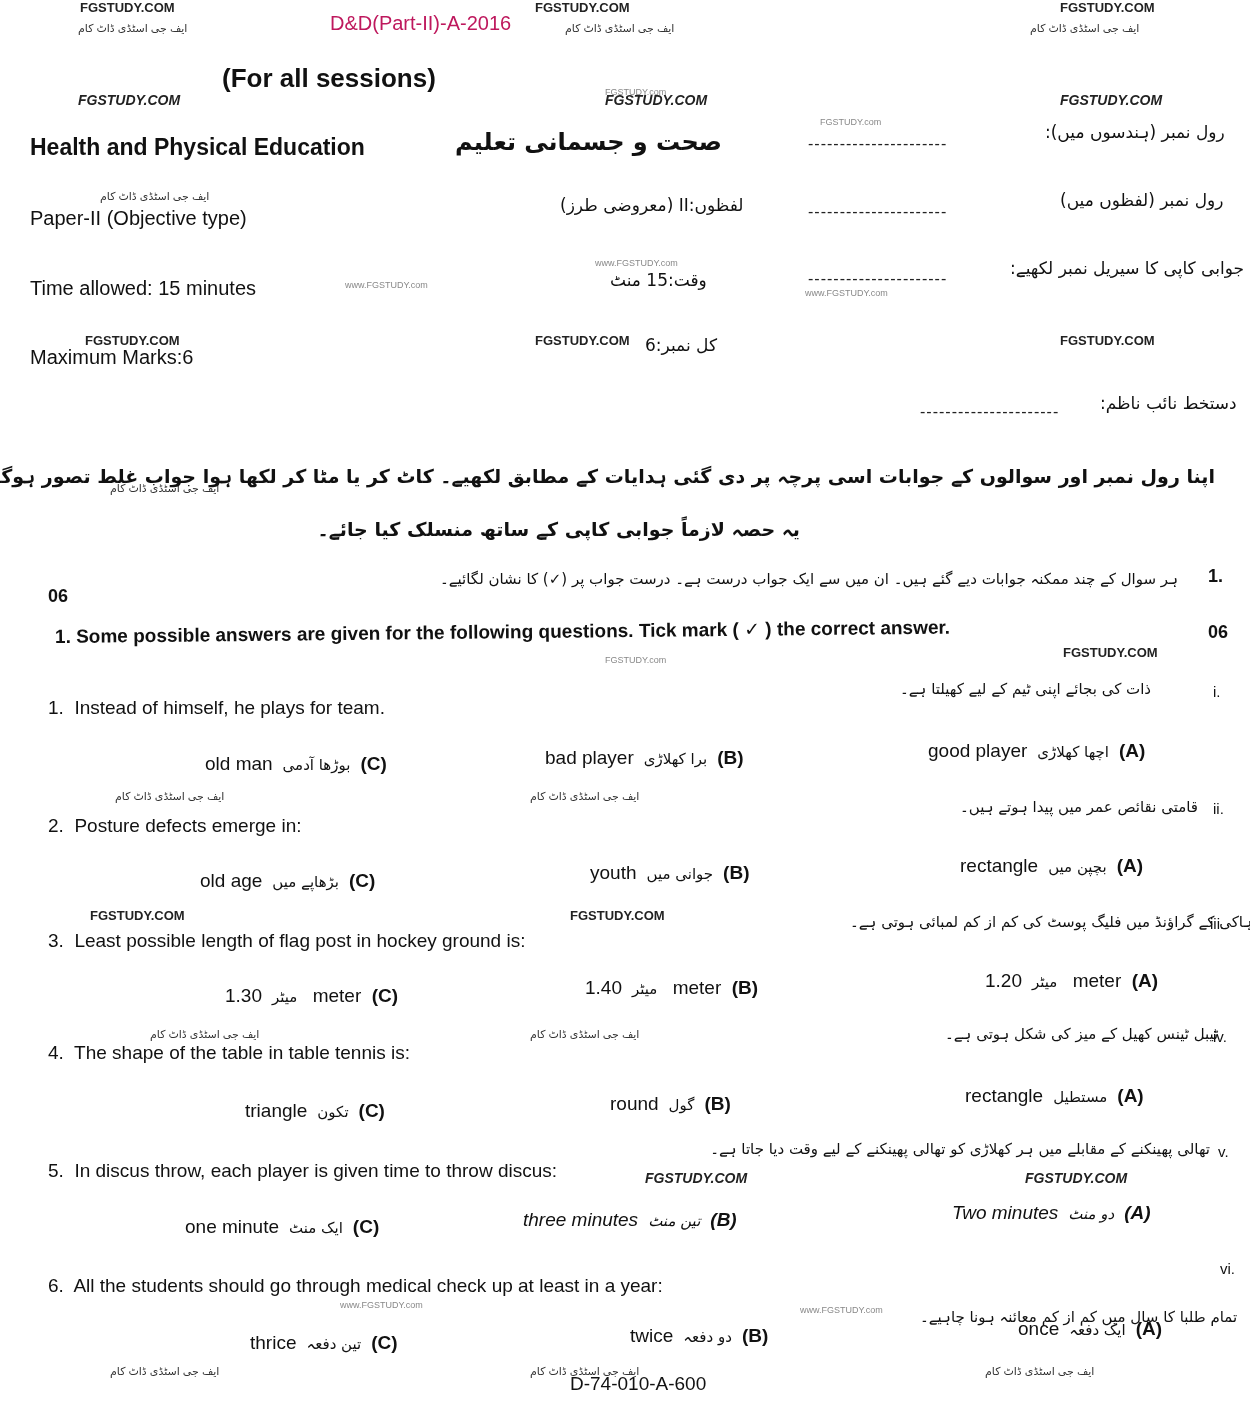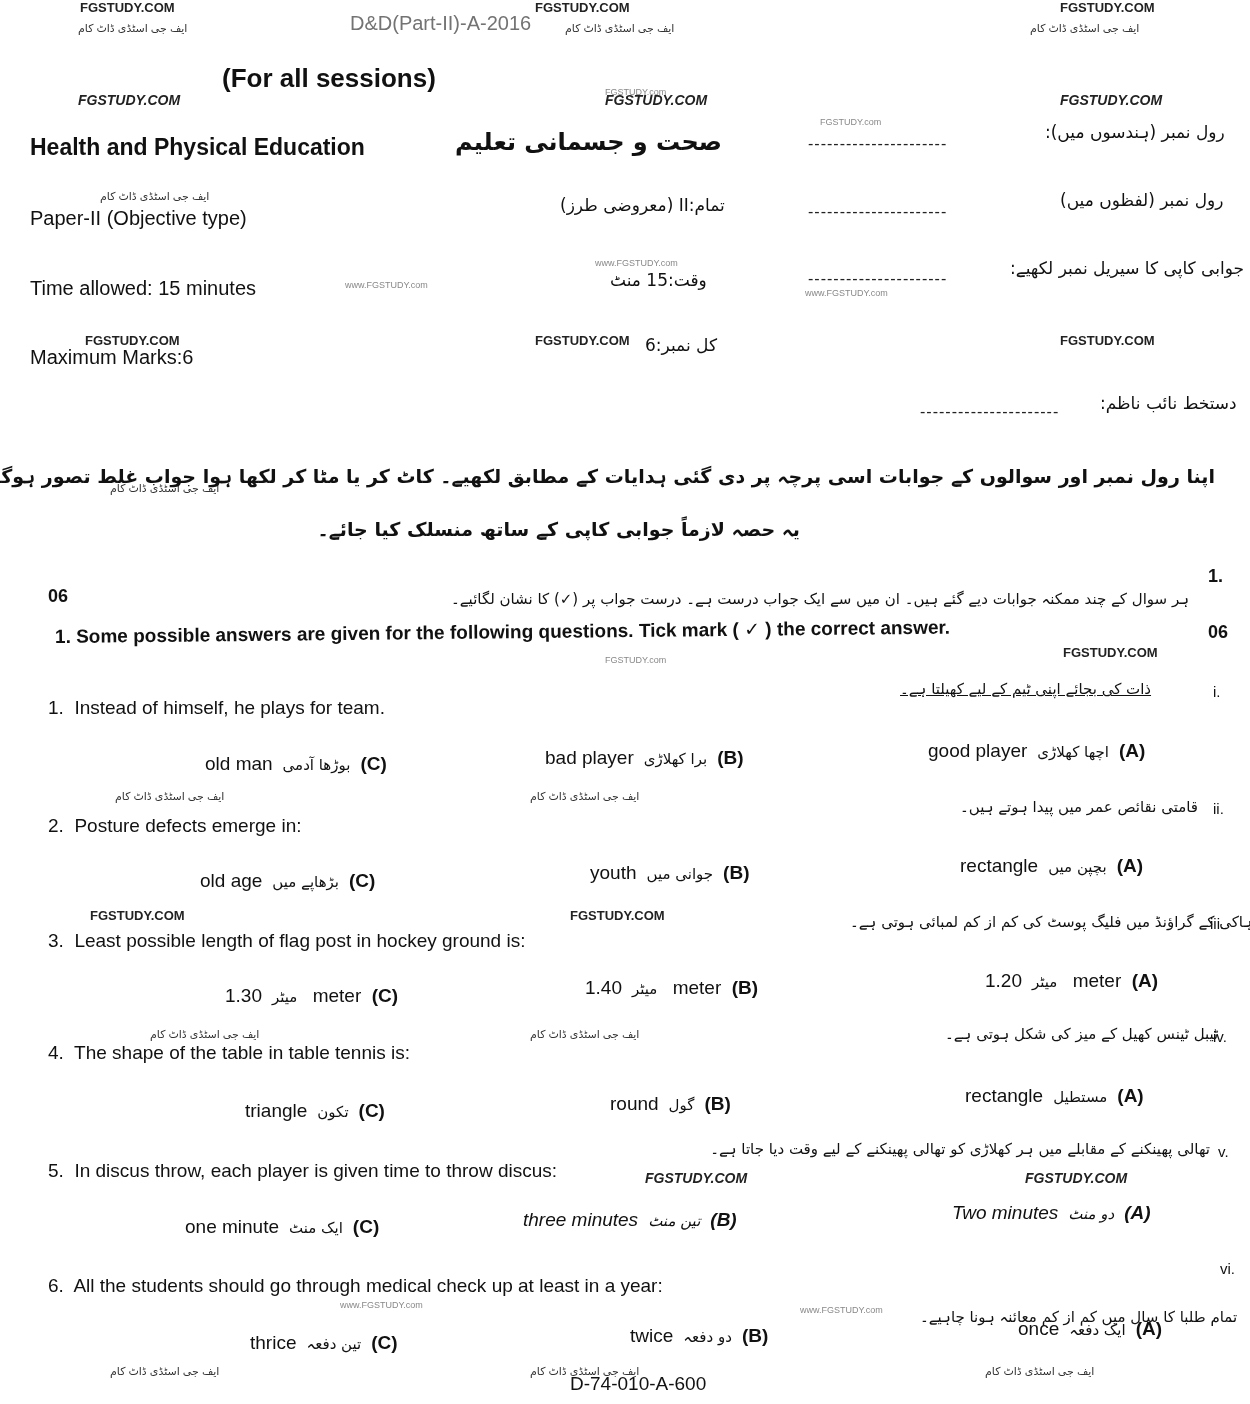--- a/index.html
+++ b/index.html
@@ -6,21 +6,21 @@
   body {
     width: 1250px; height: 1404px; position: relative; overflow: hidden;
     font-family: "Liberation Sans", "DejaVu Sans", sans-serif; color: #111;
   }
   .abs { position: absolute; white-space: nowrap; }
   .wm { font-weight: bold; font-size: 13px; color: #222; }
   .wm-i { font-weight: bold; font-style: italic; font-size: 14px; color: #222; }
   .wm-tiny { font-size: 9px; color: #888; }
   .wm-ur { font-size: 11px; color: #333; direction: rtl; }
   .ur { direction: rtl; font-family: "DejaVu Sans", sans-serif; }
-  .code { font-size: 20px; color: #737373; margin-left: 20px; }
+  .code { font-size: 20px; color: #be185d; }
   .title-sess { font-size: 26px; font-weight: bold; }
   .subject { font-size: 23px; font-weight: bold; }
   .subject-ur { font-size: 24px; font-weight: bold; }
   .hdr { font-size: 20px; }
   .hdr-ur { font-size: 17px; }
   .dash { font-size: 16px; letter-spacing: 1px; color: #222; }
   .inst-ur { font-size: 19px; font-weight: bold; }
   .qmain { font-size: 19px; font-weight: bold; }
   .marks { font-size: 18px; font-weight: bold; }
   .q { font-size: 19px; }
@@ -46,21 +46,21 @@
 <div class="abs wm-tiny" style="left:605px;top:87px;">FGSTUDY.com</div>
 <div class="abs wm-i" style="left:605px;top:92px;">FGSTUDY.COM</div>
 <div class="abs wm-i" style="left:1060px;top:92px;">FGSTUDY.COM</div>
 <div class="abs wm-tiny" style="left:820px;top:117px;">FGSTUDY.com</div>
 
 <div class="abs subject" style="left:30px;top:134px;">Health and Physical Education</div>
 <div class="abs ur subject-ur" style="left:455px;top:128px;">صحت و جسمانی تعلیم</div>
 
 <div class="abs wm-ur" style="left:100px;top:190px;">ایف جی اسٹڈی ڈاٹ کام</div>
 <div class="abs hdr" style="left:30px;top:207px;">Paper-II (Objective type)</div>
-<div class="abs ur hdr-ur" style="left:560px;top:195px;">تمام:II (معروضی طرز)</div>
+<div class="abs ur hdr-ur" style="left:560px;top:195px;">لفظوں:II (معروضی طرز)</div>
 
 <div class="abs hdr" style="left:30px;top:277px;">Time allowed: 15  minutes</div>
 <div class="abs wm-tiny" style="left:345px;top:280px;">www.FGSTUDY.com</div>
 <div class="abs wm-tiny" style="left:595px;top:258px;">www.FGSTUDY.com</div>
 <div class="abs ur hdr-ur" style="left:610px;top:270px;">وقت:15 منٹ</div>
 
 <div class="abs wm" style="left:85px;top:333px;">FGSTUDY.COM</div>
 <div class="abs hdr" style="left:30px;top:346px;">Maximum Marks:6</div>
 <div class="abs wm" style="left:535px;top:333px;">FGSTUDY.COM</div>
 <div class="abs ur hdr-ur" style="left:645px;top:335px;">کل نمبر:6</div>
@@ -77,33 +77,33 @@
 <div class="abs wm-tiny" style="left:805px;top:288px;">www.FGSTUDY.com</div>
 
 <div class="abs dash" style="left:920px;top:403px;">----------------------</div>
 <div class="abs ur hdr-ur" style="left:1100px;top:393px;">دستخط نائب ناظم:</div>
 
 <div class="abs wm-ur" style="left:110px;top:482px;">ایف جی اسٹڈی ڈاٹ کام</div>
 <div class="abs ur inst-ur" style="left:335px;top:465px;width:880px;text-align:right;">اپنا رول نمبر اور سوالوں کے جوابات اسی پرچہ پر دی گئی ہدایات کے مطابق لکھیے۔ کاٹ کر یا مٹا کر لکھا ہوا جواب غلط تصور ہوگا۔</div>
 <div class="abs ur inst-ur" style="left:470px;top:518px;width:330px;text-align:right;">یہ حصہ لازماً جوابی کاپی کے ساتھ منسلک کیا جائے۔</div>
 
 <div class="abs marks" style="left:48px;top:586px;">06</div>
-<div class="abs ur q-ur" style="left:440px;top:590px;width:760px;text-align:center;">ہر سوال کے چند ممکنہ جوابات دیے گئے ہیں۔ ان میں سے ایک جواب درست ہے۔ درست جواب پر (✓) کا نشان لگائیے۔</div>
+<div class="abs ur q-ur" style="left:440px;top:570px;width:760px;text-align:left;">ہر سوال کے چند ممکنہ جوابات دیے گئے ہیں۔ ان میں سے ایک جواب درست ہے۔ درست جواب پر (✓) کا نشان لگائیے۔</div>
 <div class="abs marks" style="left:1208px;top:566px;">1.</div>
 
 <div class="abs qmain" style="left:55px;top:625px;transform:rotate(-0.6deg);transform-origin:left;">1. Some possible answers are given for the following questions. Tick mark ( ✓ ) the correct answer.</div>
 <div class="abs marks" style="left:1208px;top:622px;">06</div>
 <div class="abs wm" style="left:1063px;top:645px;">FGSTUDY.COM</div>
 <div class="abs wm-tiny" style="left:605px;top:655px;">FGSTUDY.com</div>
 
 <div class="abs q" style="left:48px;top:697px;">
   <span>1.</span>&nbsp;
   <span>Instead of himself, he plays for team.</span>
 </div>
-<div class="abs ur q-ur" style="left:900px;top:680px;text-decoration:underline;">ذات کی بجائے اپنی ٹیم کے لیے کھیلتا ہے۔</div>
+<div class="abs ur q-ur" style="left:900px;top:680px;">ذات کی بجائے اپنی ٹیم کے لیے کھیلتا ہے۔</div>
 <div class="abs roman" style="left:1213px;top:683px;">i.</div>
 <div class="abs opt" style="left:928px;top:740px;"><span>good player</span><span class="ur opt-ur">اچھا کھلاڑی</span><span class="opt-letter">(A)</span></div>
 <div class="abs opt" style="left:545px;top:747px;"><span>bad player</span><span class="ur opt-ur">برا کھلاڑی</span><span class="opt-letter">(B)</span></div>
 <div class="abs opt" style="left:205px;top:753px;"><span>old man</span><span class="ur opt-ur">بوڑھا آدمی</span><span class="opt-letter">(C)</span></div>
 
 <div class="abs wm-ur" style="left:115px;top:790px;">ایف جی اسٹڈی ڈاٹ کام</div>
 <div class="abs wm-ur" style="left:530px;top:790px;">ایف جی اسٹڈی ڈاٹ کام</div>
 <div class="abs q" style="left:48px;top:815px;">
   <span>2.</span>&nbsp;
   <span>Posture defects emerge in:</span>

